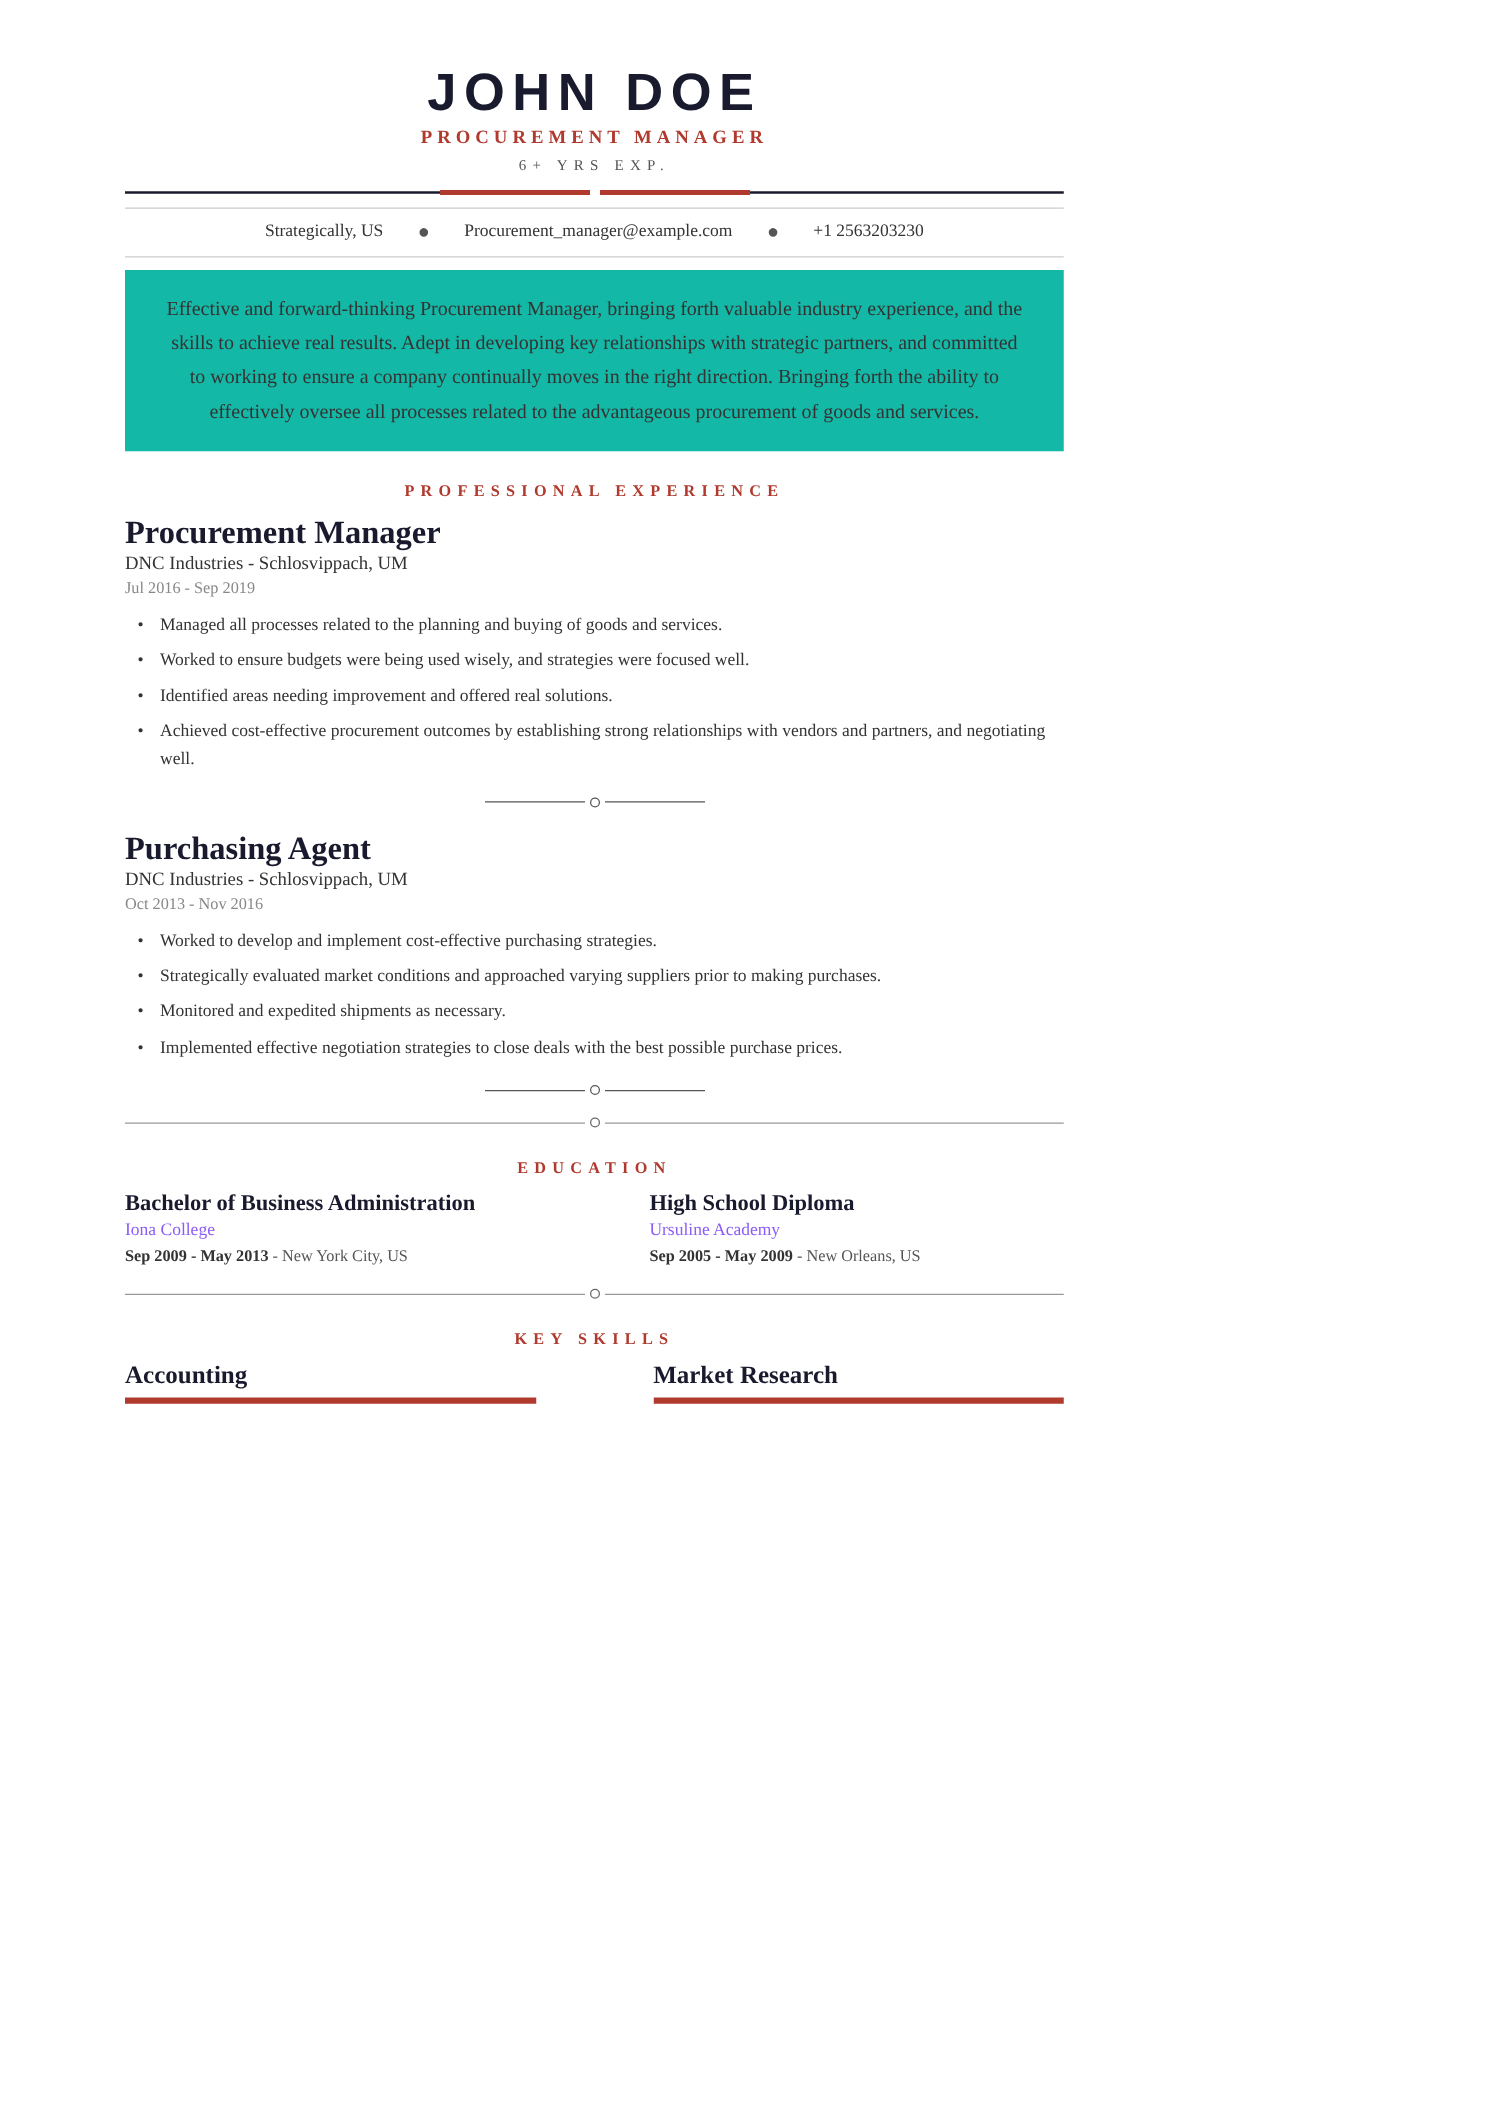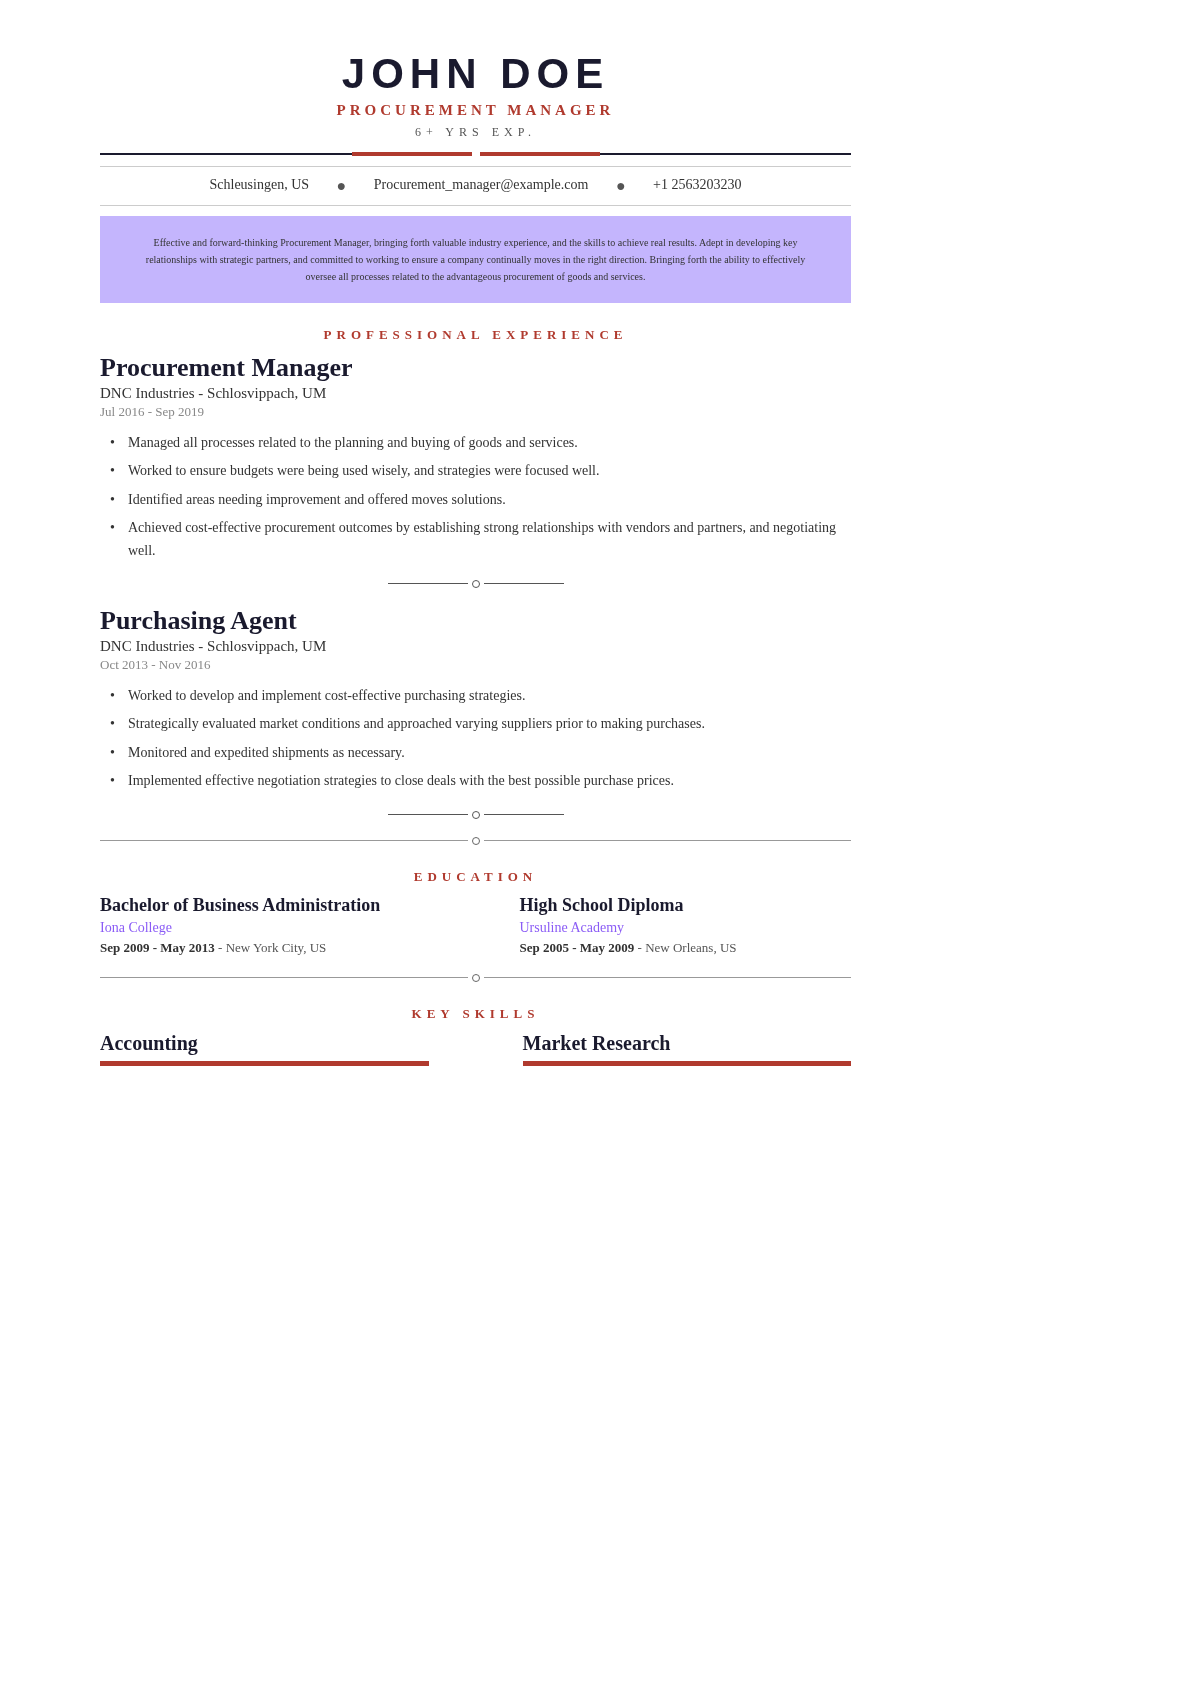--- a/index.html
+++ b/index.html
@@ -90,23 +90,23 @@
       margin: 0 12px;
     }
     .dot {
       color: #555;
       font-size: 16px;
       vertical-align: middle;
     }
 
     
     .summary {
-      background: #c4b5fd;
+      background: #14b8a6;
       padding: 18px 30px;
-      font-size: 10px;
+      font-size: 16px;
       line-height: 1.7;
       color: #333;
       text-align: center;
       margin-bottom: 20px;
     }
 
     
     .section-header {
       text-align: center;
       font-size: 13px;
@@ -256,39 +256,39 @@
   </div>
 
   <div class="top-divider">
     <div class="line-left"></div>
     <div class="accent-left"></div>
     <div class="accent-right"></div>
     <div class="line-right"></div>
   </div>
 
   <div class="contact-bar">
-    <span>Schleusingen, US</span>
+    <span>Strategically, US</span>
     <span class="dot">●</span>
     <span>Procurement_manager@example.com</span>
     <span class="dot">●</span>
     <span>+1 2563203230</span>
   </div>
 
   <div class="summary">Effective and forward-thinking Procurement Manager, bringing forth valuable industry experience, and the skills to achieve real results. Adept in developing key relationships with strategic partners, and committed to working to ensure a company continually moves in the right direction. Bringing forth the ability to effectively oversee all processes related to the advantageous procurement of goods and services.</div>
 
   <div class="section-header">PROFESSIONAL EXPERIENCE</div>
 
   <div>
     <div class="job-title">Procurement Manager</div>
     <div class="job-company">DNC Industries - Schlosvippach, UM</div>
     <div class="job-dates">Jul 2016 - Sep 2019</div>
     <ul class="job-bullets">
       <li>Managed all processes related to the planning and buying of goods and services.</li>
       <li>Worked to ensure budgets were being used wisely, and strategies were focused well.</li>
-      <li>Identified areas needing improvement and offered moves solutions.</li>
+      <li>Identified areas needing improvement and offered real solutions.</li>
       <li>Achieved cost-effective procurement outcomes by establishing strong relationships with vendors and partners, and negotiating well.</li>
     </ul>
   </div>
 
   <div class="divider-circle">
     <div class="dc-line"></div>
     <div class="dc-dot"></div>
     <div class="dc-line"></div>
   </div>
 

